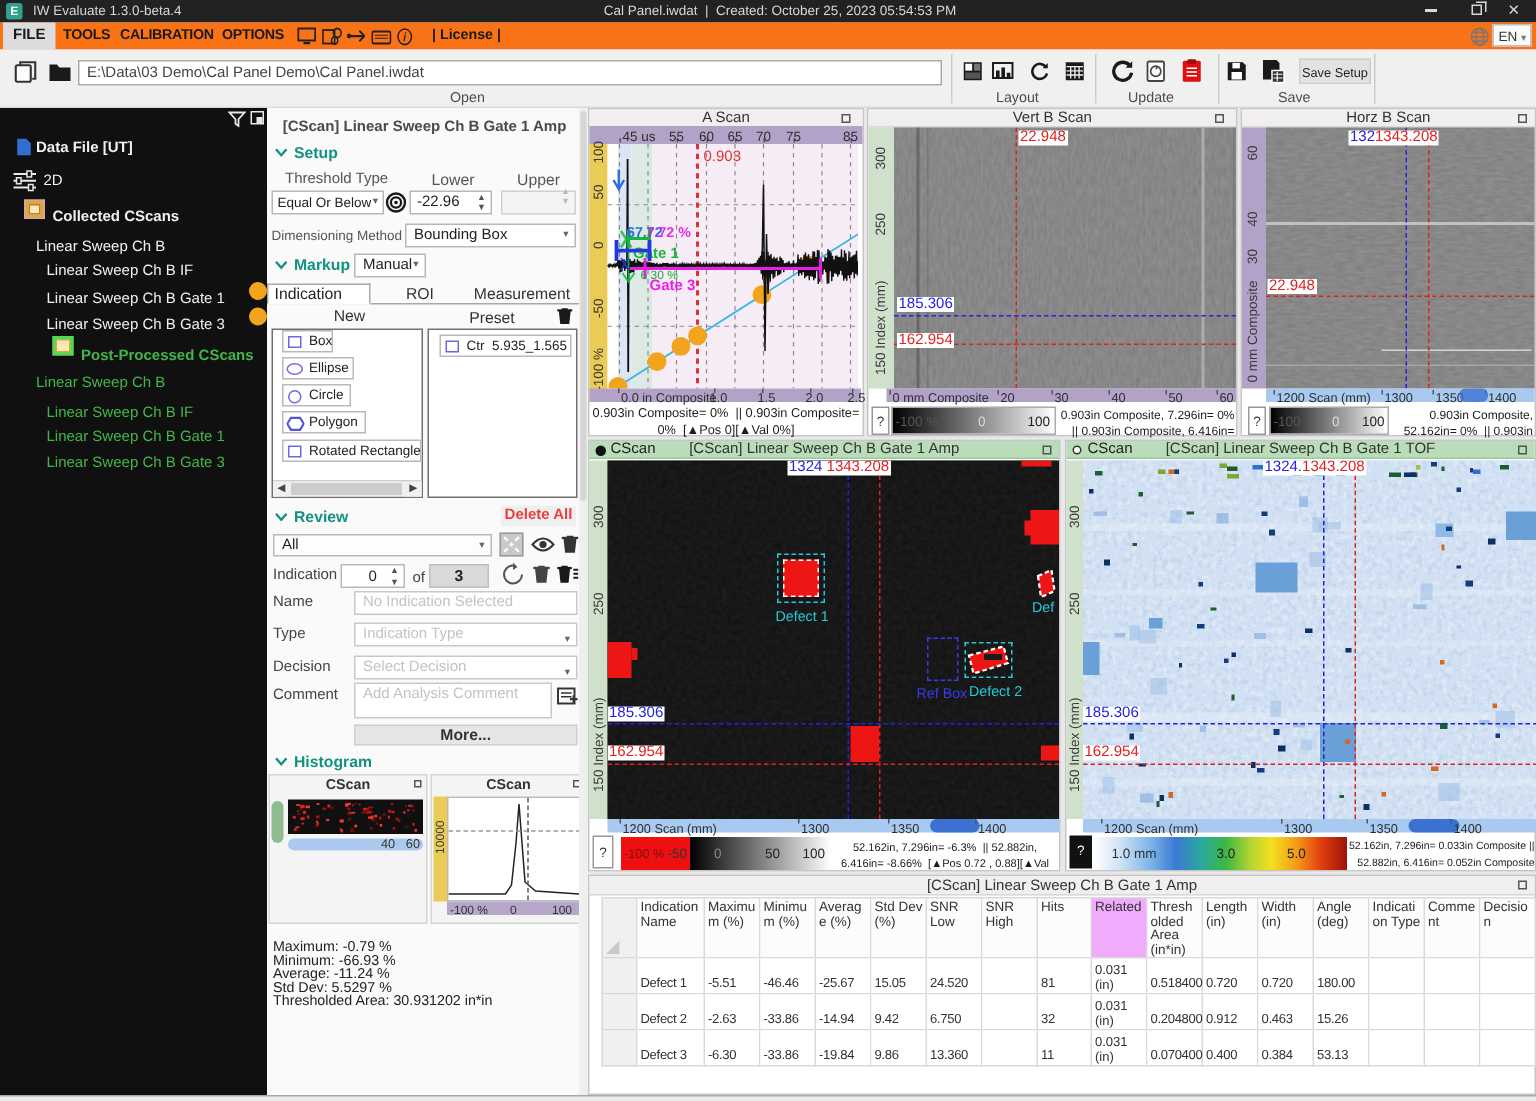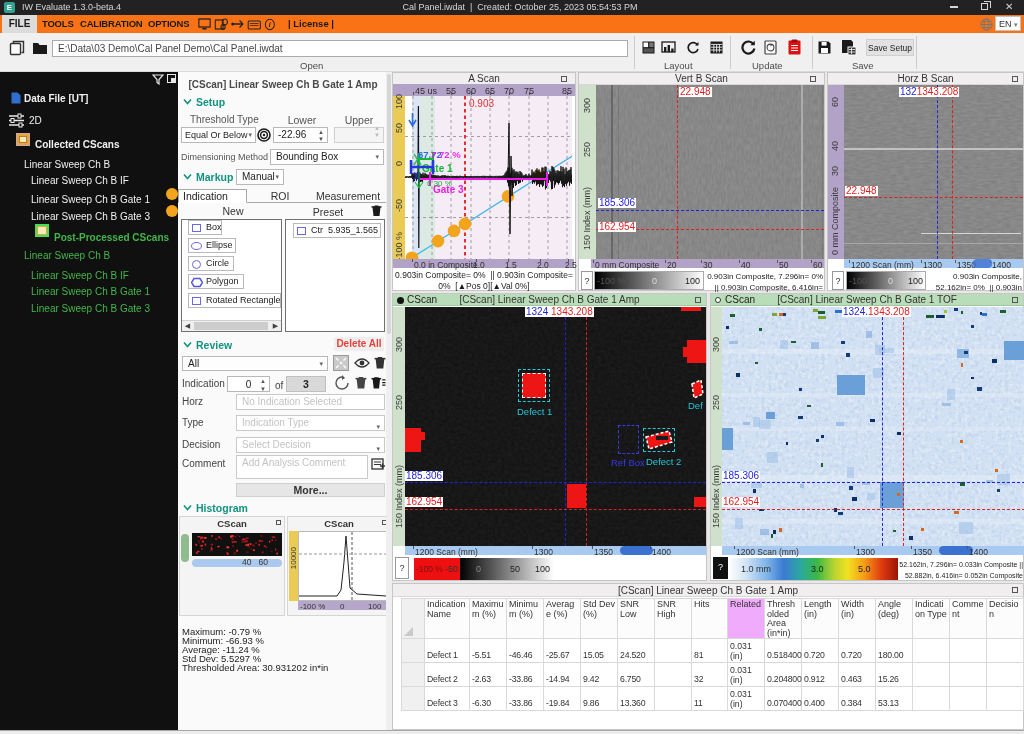--- a/index.html
+++ b/index.html
@@ -231,21 +231,21 @@
     </svg>
     <svg class="ab" style="left:177px;top:303px" width="12" height="14" viewBox="0 0 11 12">
       <path d="M1.5 3 h8 l-1 9 h-6z M3.5 3 v-1.5 h4 V3" fill="#444"></path>
       <rect x="0.5" y="2.2" width="10" height="1.4" fill="#444"></rect>
     </svg>
     <svg class="ab" style="left:193px;top:303px" width="15" height="14" viewBox="0 0 14 12">
       <path d="M1.5 3 h7 l-1 9 h-5z M3 3 v-1.5 h4 V3" fill="#1a1a1a"></path>
       <rect x="0.5" y="2.2" width="9" height="1.4" fill="#1a1a1a"></rect>
       <path d="M10.5 4h3 M10.5 6.5h3 M10.5 9h3" stroke="#1a1a1a" stroke-width="1.2"></path>
     </svg>
-    <div class="ab" style="left:4px;top:324px;font-size:10px;color:#444;">Horz</div>
+    <div class="ab" style="left:4px;top:324px;font-size:10px;color:#444;">Name</div>
     <div class="ab" style="left:58px;top:322px;width:149px;height:16px;background:#fff;border:1px solid #c9c9c9;font-size:10px;color:#c3c3c3;line-height:14px;padding-left:5px;">No Indication Selected</div>
     <div class="ab" style="left:4px;top:345px;font-size:10px;color:#444;">Type</div>
     <div class="ab" style="left:58px;top:343px;width:149px;height:16px;background:#fff;border:1px solid #c9c9c9;font-size:10px;color:#c3c3c3;line-height:14px;padding-left:5px;">Indication Type<span style="position:absolute;right:4px;top:4px;color:#666;font-size:7px;">▾</span></div>
     <div class="ab" style="left:4px;top:367px;font-size:10px;color:#444;">Decision</div>
     <div class="ab" style="left:58px;top:365px;width:149px;height:16px;background:#fff;border:1px solid #c9c9c9;font-size:10px;color:#c3c3c3;line-height:14px;padding-left:5px;">Select Decision<span style="position:absolute;right:4px;top:4px;color:#666;font-size:7px;">▾</span></div>
     <div class="ab" style="left:4px;top:386px;font-size:10px;color:#444;">Comment</div>
     <div class="ab" style="left:58px;top:383px;width:132px;height:24px;background:#fff;border:1px solid #c9c9c9;font-size:10px;color:#c3c3c3;line-height:13px;padding-left:5px;">Add Analysis Comment</div>
     <svg class="ab" style="left:193px;top:386px" width="15" height="14" viewBox="0 0 15 14">
       <rect x="1" y="1" width="11" height="10" fill="none" stroke="#333" stroke-width="1.3"></rect>
       <path d="M3 4h7 M3 6.5h7" stroke="#333" stroke-width="1"></path>
@@ -326,21 +326,21 @@
           <rect x="66.5" y="10.8" width="1.4" height="2.0" fill="#d22"></rect>
           <rect x="38.0" y="2.6" width="2.4" height="2.1" fill="#f33"></rect>
           <rect x="41.5" y="20.0" width="2.9" height="1.6" fill="#611"></rect>
           <rect x="81.7" y="3.5" width="1.9" height="1.7" fill="#a11"></rect>
           <rect x="71.8" y="12.1" width="2.0" height="2.0" fill="#a11"></rect>
           <rect x="49.0" y="7.6" width="2.9" height="2.0" fill="#611"></rect>
           <rect x="53.2" y="7.5" width="2.9" height="1.6" fill="#a11"></rect>
           <rect x="50.1" y="5.6" width="2.0" height="1.7" fill="#d22"></rect>
         </svg></div>
       <div class="ab" style="left:12px;top:42px;width:90px;height:8px;background:#abc9ee;border-radius:4px;"></div>
-      <div class="ab" style="left:62px;top:40px;font-size:8.5px;color:#333;">40&nbsp;&nbsp;&nbsp;60</div>
+      <div class="ab" style="left:74px;top:40px;font-size:8.5px;color:#333;">40&nbsp;&nbsp;&nbsp;60</div>
     </div>
     <div class="ab" style="left:109px;top:444px;width:104px;height:100px;background:#f4f4f4;border:1px solid #d5d5d5;">
       <div class="ab" style="left:0;top:1px;width:100%;text-align:center;font-size:9.5px;font-weight:bold;color:#333;">CScan</div>
       <div class="ab" style="right:3px;top:3px;width:5px;height:5px;border:1px solid #555;"></div>
       <div class="ab" style="left:1px;top:14px;width:9px;height:70px;background:#e9cb56;"></div>
       <div class="rl" style="left:1px;top:30px;font-size:8px;">10000</div>
       <div class="ab" style="left:10px;top:14px;width:89px;height:70px;background:#fff;border:1px solid #bbb;"><svg width="87" height="68">
           <path d="M0 64 L38 64 L42 58 L45 30 L47 4 L49 30 L51 56 L58 62 L87 64" fill="none" stroke="#222" stroke-width="1"></path>
           <path d="M53 0 V68" stroke="#555" stroke-dasharray="3 2"></path>
           <path d="M0 22 H87" stroke="#999" stroke-dasharray="3 2"></path>
@@ -603,20 +603,21 @@
     <div class="ab" style="left:2px;top:263px;width:14px;height:22px;border:1px solid #999;background:#fff;text-align:center;font-size:9px;color:#333;line-height:21px;">?</div>
     <div class="ab" style="left:21px;top:264px;width:46px;height:22px;background:#ee1010;">
       <span style="position:absolute;left:2px;top:6px;font-size:8.5px;color:#7a1010;">-100 %</span>
       <span style="position:absolute;right:2px;top:6px;font-size:9px;color:#333;">-50</span>
     </div>
     <div class="ab" style="left:67px;top:264px;width:94px;height:22px;background:linear-gradient(to right,#000,#fff);">
       <span style="position:absolute;left:16px;top:6px;font-size:9px;color:#888;">0</span>
       <span style="position:absolute;left:50px;top:6px;font-size:9px;color:#222;">50</span>
       <span style="position:absolute;right:4px;top:6px;font-size:9px;color:#222;">100</span>
     </div>
+    <div class="statxt" style="left:161px;top:266px;width:152px;text-align:center;font-size:7.4px;white-space:nowrap;">52.162in, 7.296in= -6.3% &nbsp;|| 52.882in,<br>6.416in= -8.66% &nbsp;[▲Pos 0.72 , 0.88][▲Val</div>
   </div>
 <div class="panel" style="left:710px;top:293px;width:314px;height:288px;">
     <div class="phead" style="background:#b9dcb9;border-bottom:1px solid #9cc89c;"><div class="ab" style="left:4px;top:3px;width:6px;height:6px;border-radius:50%;border:1px solid #333;background:#fff;"></div><div class="ab" style="left:14px;top:0;font-size:10px;color:#222;">CScan</div>[CScan] Linear Sweep Ch B Gate 1 TOF<div class="sq" style="right:5px;"></div></div>
     <div class="ab" style="left:0;top:13px;width:11px;height:239px;background:#cfe0cb;">
       <div class="rl" style="left:0px;top:30px;">300</div>
       <div class="rl" style="left:0px;top:88px;">250</div>
       <div class="rl" style="left:0px;top:158px;">150 Index (mm)</div>
     </div>
     <div class="ab" style="left:11px;top:13px;width:303px;height:239px;background:#ccd9ec;overflow:hidden;">
       <svg class="ab" style="left:0;top:0" width="303" height="239">

